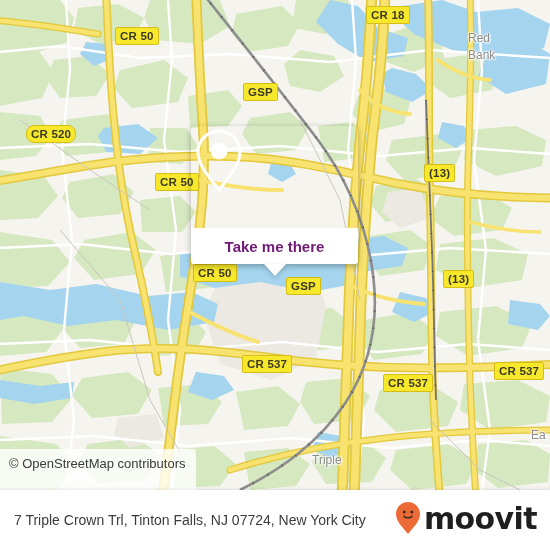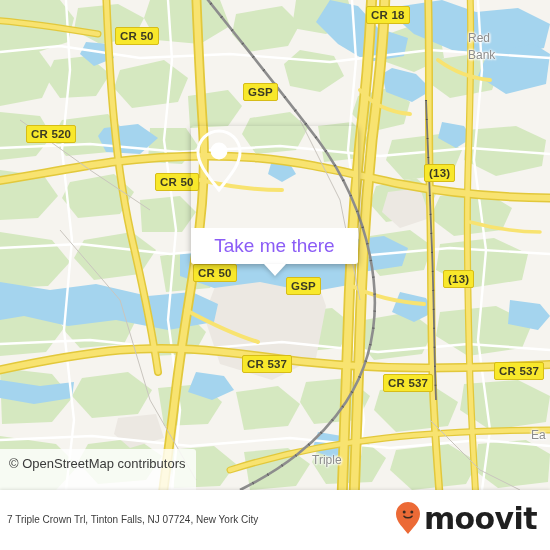--- a/index.html
+++ b/index.html
@@ -27,36 +27,36 @@
 
   
   #card{position:absolute;left:191px;top:126px;width:167px;
         border-radius:3px;overflow:visible;
         box-shadow:0 2px 6px rgba(0,0,0,.30);
         font-family:"Liberation Sans",sans-serif;}
   #card-head{height:102px;border-radius:3px 3px 0 0;
              display:flex;align-items:center;justify-content:center;}
   #card-foot{height:36px;background:#fff;border-radius:0 0 3px 3px;
              display:flex;align-items:center;justify-content:center;}
-  #card-foot span{color:#8b5cf6;font-size:19px;}
+  #card-foot span{color:#701a75;font-size:15px;font-weight:bold;}
   #card-tail{position:absolute;left:50%;top:100%;margin-left:-11px;
              width:0;height:0;border-left:11px solid transparent;
              border-right:11px solid transparent;border-top:12px solid #fff;
              filter:drop-shadow(0 2px 2px rgba(0,0,0,.18));}
 
   
   #attrib{position:absolute;left:0;bottom:0;background:rgba(255,255,255,.80);
           padding:5px 10px 18px 9px;border-radius:0 3px 0 0;}
   #attrib span{font-size:13px;color:#3a3a3a;}
 
   
   #bottombar{position:absolute;left:0;top:490px;width:550px;height:60px;
              background:#fff;display:flex;align-items:center;
              box-shadow:0 -1px 3px rgba(0,0,0,.10);}
-  #addr{flex:1;padding:0 8px 0 7px;color:#3c3c3c;font-size:10px;
+  #addr{flex:1;padding:0 8px 0 14px;color:#3c3c3c;font-size:14px;
         line-height:20px;}
   #logo{display:flex;align-items:flex-start;padding-right:13px;}
   #logo-word{font-size:30px;font-weight:bold;color:#1f1f1f;letter-spacing:-.6px;
              margin-left:3px;font-family:"DejaVu Sans",sans-serif;}
 </style>
 </head>
 <body>
 
 <div id="app">
 
@@ -206,21 +206,21 @@
       </g>
     </svg>
 
     <div class="maplabel" style="left:468px;top:30px;">Red<br>Bank</div>
     <div class="maplabel" style="left:312px;top:452px;">Triple</div>
     <div class="maplabel" style="left:531px;top:427px;">Ea</div>
 
     <div class="shield" style="left:115px;top:27px;">CR 50</div>
     <div class="shield" style="left:366px;top:6px;">CR 18</div>
     <div class="shield" style="left:243px;top:83px;">GSP</div>
-    <div class="shield" style="left:26px;top:125px;">CR 520</div>
+    <div class="shield" style="left:26px;top:125px;border-radius:8px;">CR 520</div>
     <div class="shield" style="left:155px;top:173px;">CR 50</div>
     <div class="shield" style="left:424px;top:164px;">(13)</div>
     <div class="shield" style="left:193px;top:264px;">CR 50</div>
     <div class="shield" style="left:286px;top:277px;">GSP</div>
     <div class="shield" style="left:443px;top:270px;">(13)</div>
     <div class="shield" style="left:242px;top:355px;">CR 537</div>
     <div class="shield" style="left:383px;top:374px;">CR 537</div>
     <div class="shield" style="left:494px;top:362px;">CR 537</div>
 
     <div id="card">

